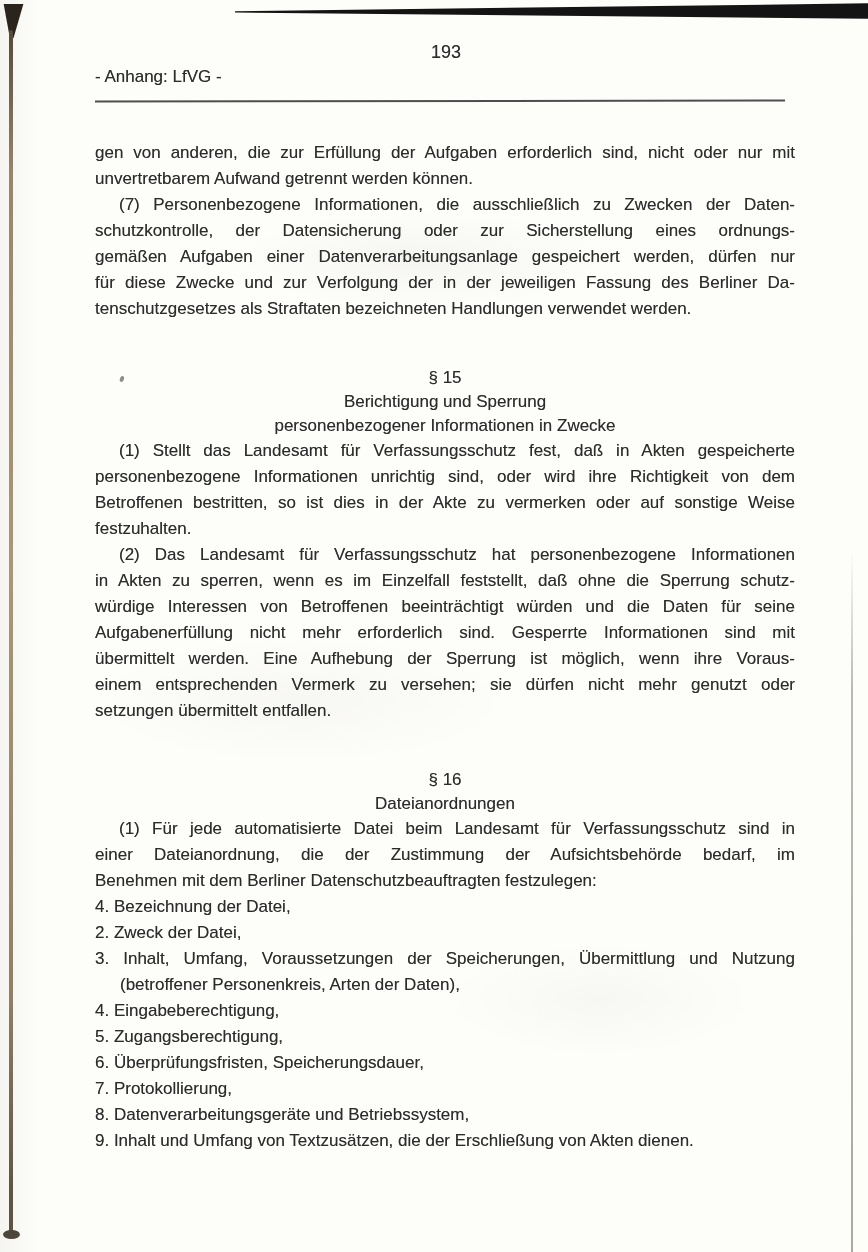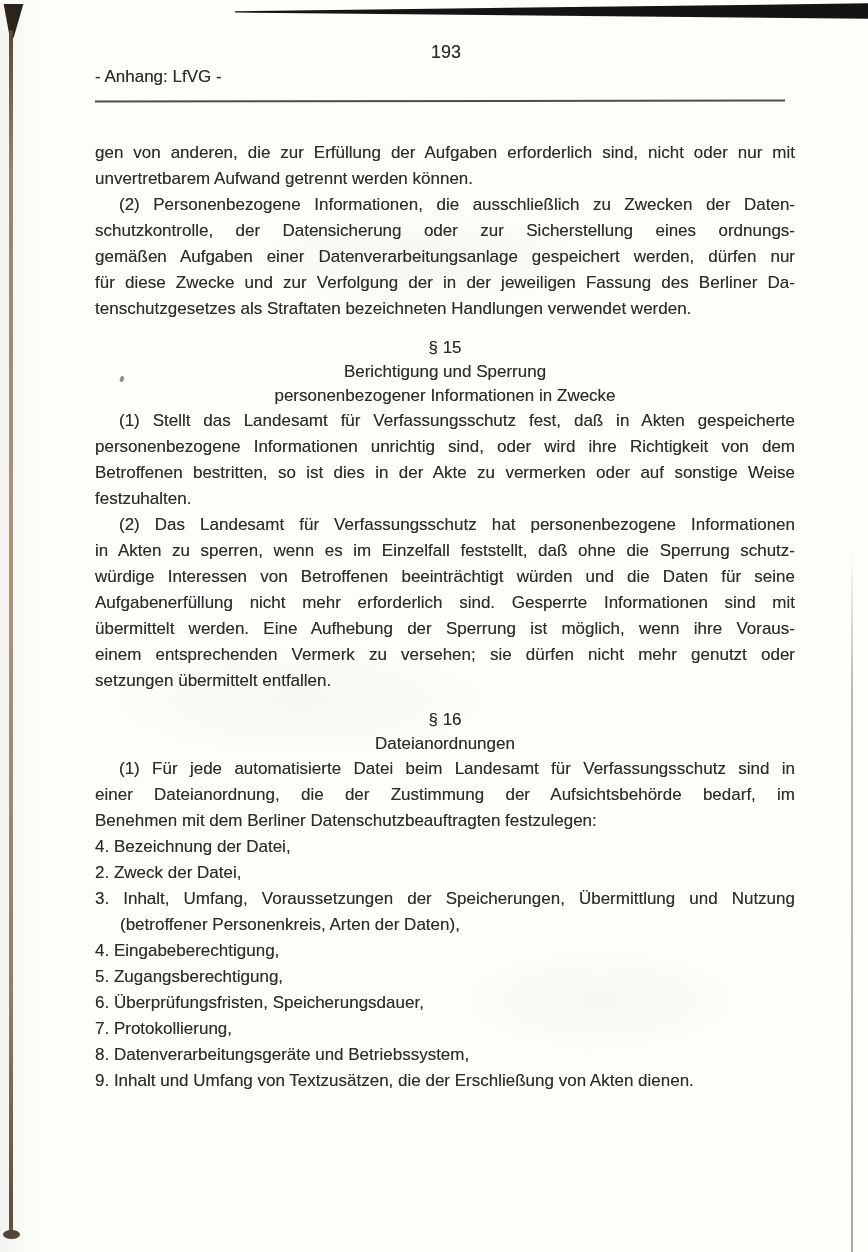--- a/index.html
+++ b/index.html
@@ -66,21 +66,21 @@
     position: absolute; top: 100px; left: 95px; width: 690px; height: 2px;
     background: #3b3b3b; transform: rotate(-0.08deg); opacity: 0.9;
   }
   
   .doc-body {
     position: absolute; left: 95px; top: 140px; width: 700px;
     font-size: 17px;
     text-shadow: 0 0 0.6px rgba(44,44,44,0.5);
   }
   .block { margin: 0; }
-  .block.heading { margin-top: 14px; text-align: center; }
+  .block.heading { margin-top: 44px; text-align: center; }
   .line { height: 26px; line-height: 26px; overflow: hidden; }
   .heading .line { height: 24px; line-height: 24px; }
   .line.justify { text-align: justify; text-align-last: justify; }
   .line.indent { padding-left: 24px; }
   .line.cont { padding-left: 25px; }
 </style>
 </head>
 <body>
 
 <div class="scan-texture"></div>
@@ -94,21 +94,21 @@
 <div class="page-number">193</div>
 <div class="running-header">- Anhang: LfVG -</div>
 <div class="header-rule"></div>
 
 <div class="doc-body">
     <div class="block para">
       <div class="line justify">gen von anderen, die zur Erfüllung der Aufgaben erforderlich sind, nicht oder nur mit</div>
       <div class="line">unvertretbarem Aufwand getrennt werden können.</div>
     </div>
     <div class="block para">
-      <div class="line justify indent">(2) Personenbezogene Informationen, die ausschließlich zu Zwecken der Daten-</div>
+      <div class="line justify indent">(7) Personenbezogene Informationen, die ausschließlich zu Zwecken der Daten-</div>
       <div class="line justify">schutzkontrolle, der Datensicherung oder zur Sicherstellung eines ordnungs-</div>
       <div class="line justify">gemäßen Aufgaben einer Datenverarbeitungsanlage gespeichert werden, dürfen nur</div>
       <div class="line justify">für diese Zwecke und zur Verfolgung der in der jeweiligen Fassung des Berliner Da-</div>
       <div class="line">tenschutzgesetzes als Straftaten bezeichneten Handlungen verwendet werden.</div>
     </div>
     <div class="block heading">
       <div class="line">§ 15</div>
       <div class="line">Berichtigung und Sperrung</div>
       <div class="line">personenbezogener Informationen in Zwecke</div>
     </div>

